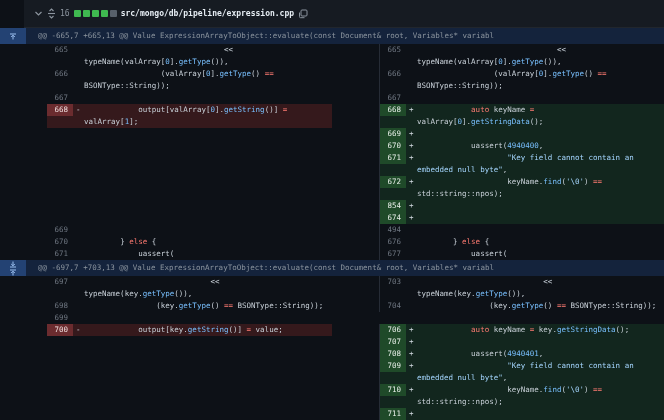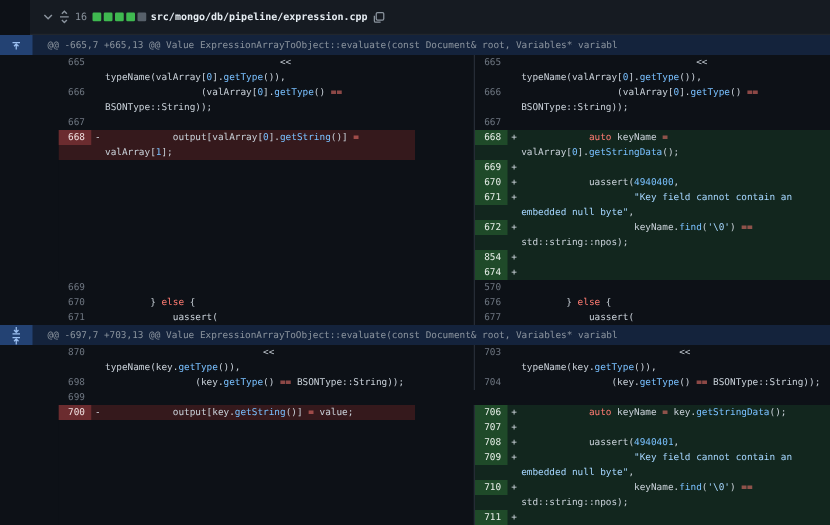--- a/index.html
+++ b/index.html
@@ -189,21 +189,21 @@
         <span class="marker">+</span>
       </div>
     </div>
     <div class="row">
       <div class="side ctx left">
         <span class="num">669</span>
         <span class="marker"></span>
         <span class="code"></span>
       </div>
       <div class="side ctx right">
-        <span class="num">570</span>
+        <span class="num">494</span>
         <span class="marker"></span>
         <span class="code"></span>
       </div>
     </div>
     <div class="row">
       <div class="side ctx left">
         <span class="num">670</span>
         <span class="marker"></span>
         <span class="code">        <span class="d">} </span><span class="r">else</span><span class="d"> {</span></span>
       </div>
@@ -233,21 +233,21 @@
         </svg>
         <svg width="8" height="7" viewBox="0 0 8 7">
           <path d="M1 1 H7" stroke="currentColor" stroke-width="1"></path>
           <path d="M4 6.5 V2.5 M2.2 4 L4 2.2 L5.8 4" fill="none" stroke="currentColor" stroke-width="1"></path>
         </svg>
       </div>
       <div class="hunk-text">@@ -697,7 +703,13 @@ Value ExpressionArrayToObject::evaluate(const Document&amp; root, Variables* variabl</div>
     </div>
     <div class="row">
       <div class="side ctx left">
-        <span class="num">870</span>
+        <span class="num">697</span>
         <span class="marker"></span>
         <span class="code">                            <span class="d">&lt;&lt; typeName(key.</span><span class="b">getType</span><span class="d">()),</span></span>
       </div>
       <div class="side ctx right">
         <span class="num">703</span>
         <span class="marker"></span>
         <span class="code">                            <span class="d">&lt;&lt; typeName(key.</span><span class="b">getType</span><span class="d">()),</span></span>
       </div>
     </div>
     <div class="row">

